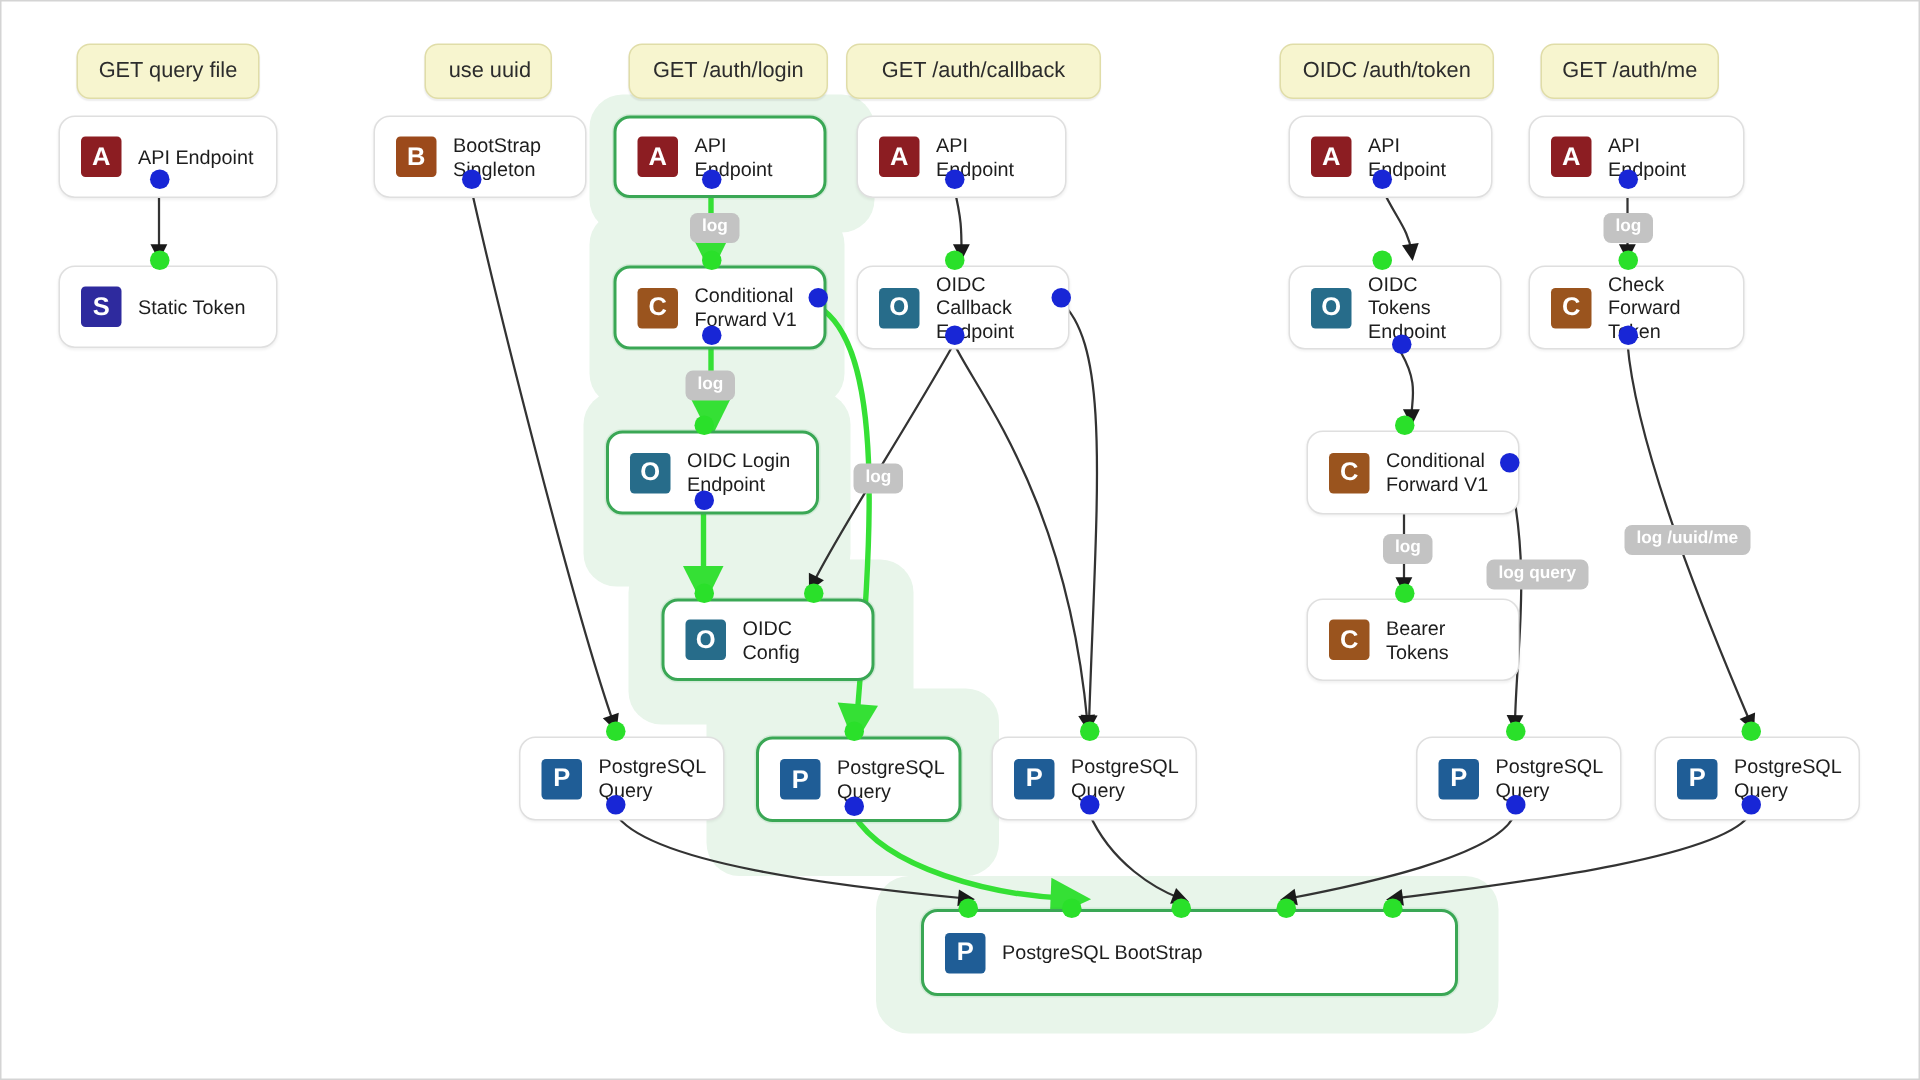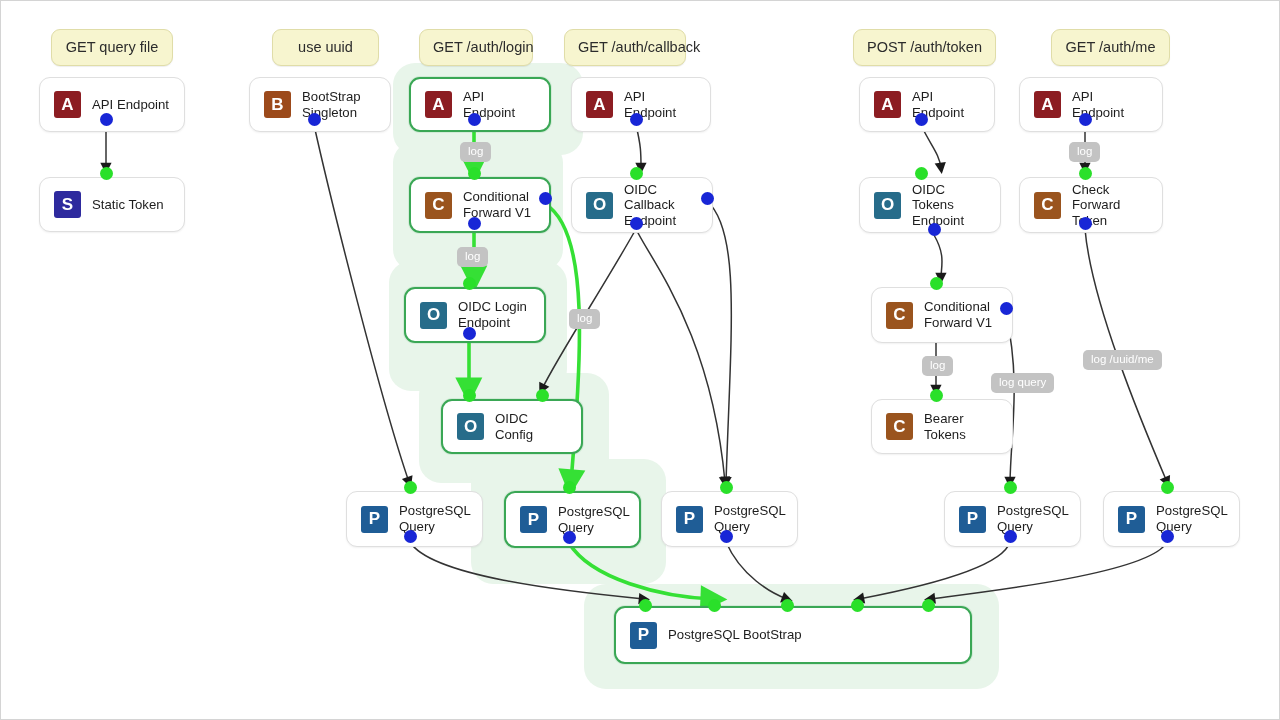--- a/index.html
+++ b/index.html
@@ -92,21 +92,21 @@
   }
   .port.in  { background: #2ae02a; }
   .port.out { background: #1826d6; }
 
   
   .elabel {
     position: absolute;
     background: #c3c3c3;
     color: #ffffff;
     font-size: 11.5px;
-    font-weight: normal;
+    font-weight: bold;
     border-radius: 5px;
     padding: 4px 8px;
     line-height: 1;
     white-space: nowrap;
     z-index: 7;
   }
 </style>
 </head>
 <body>
 
@@ -154,25 +154,25 @@
       <path d="M473,124 L473,167"></path>
       <path d="M473,228 L473,277"></path>
       <path d="M468,338 L468,389"></path>
       <path d="M544,203 C590,230 580,360 570,481"></path>
       <path d="M568,542 C590,578 660,596 712,598"></path>
     </g>
   </svg>
 
   <div id="pills">
       <div class="pill" style="left: 50px; top: 28px; width: 122px; text-align: center;">GET query file</div>
-      <div class="pill" style="left: 271px; top: 28px; width: 107px; text-align: center;">use uuid</div>
-      <div class="pill" style="left: 418px; top: 28px; width: 114px; text-align: center;">GET /auth/login</div>
-      <div class="pill" style="left: 563px; top: 28px; width: 122px; text-align: center;">GET /auth/callback</div>
-      <div class="pill" style="left: 852px; top: 28px; width: 143px; text-align: center;">POST /auth/token</div>
-      <div class="pill" style="left: 1026px; top: 28px; width: 119px; text-align: center; margin-left: 24px;">GET /auth/me</div>
+      <div class="pill" style="left: 282px; top: 28px; width: 85px; text-align: right;">use uuid</div>
+      <div class="pill" style="left: 418px; top: 28px; width: 133px; text-align: center;">GET /auth/login</div>
+      <div class="pill" style="left: 563px; top: 28px; width: 170px; text-align: center;">GET /auth/callback</div>
+      <div class="pill" style="left: 852px; top: 28px; width: 143px; text-align: center;">OIDC /auth/token</div>
+      <div class="pill" style="left: 1026px; top: 28px; width: 119px; text-align: center;">GET /auth/me</div>
     </div>
   <div id="nodes">
       <div class="node" style="left: 38px; top: 76px; width: 146px; height: 55px;">
         <div class="ico api">A</div>
         <div class="ttl">API Endpoint</div>
       </div>
       <div class="node" style="left: 38px; top: 176px; width: 146px; height: 55px;">
         <div class="ico stat">S</div>
         <div class="ttl">Static Token</div>
       </div>

